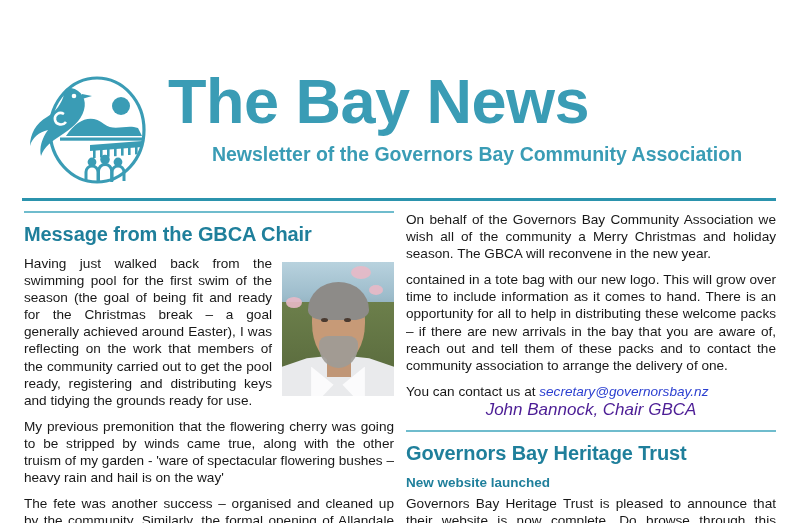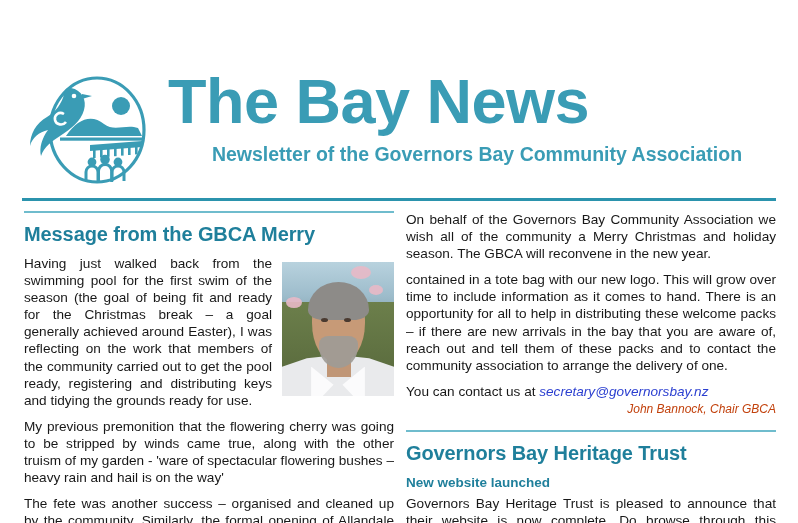--- a/index.html
+++ b/index.html
@@ -115,26 +115,26 @@
     font-size: 13.6px;
     line-height: 17.1px;
     text-align: justify;
     margin: 0 0 9px 0;
     color: #181818;
     hyphens: none;
   }
   p.body-text:last-child { margin-bottom: 0; }
 
   .signature {
-    font-size: 12px;
+    font-size: 17px;
     line-height: 17.1px;
     font-style: italic;
-    text-align: right;
+    text-align: center;
     margin: 1px 0 0 0;
-    color: #c2410c;
+    color: #4c1d95;
   }
   a.email-link {
     color: #2b3fd0;
     text-decoration: none;
     font-style: italic;
   }
 
   
   .chair-photo {
     float: right;
@@ -286,21 +286,21 @@
   </header>
 
   <div class="rule-thick"></div>
 
   <div class="columns">
 
     <div class="col col-left">
 
       <div class="col-rule"></div>
 
-      <h2 class="section-heading">Message from the GBCA Merry</h2>
+      <h2 class="section-heading">Message from the GBCA Chair</h2>
 
       <div class="chair-photo">
         <div class="sky"></div>
         <div class="hills"></div>
         <div class="foliage"></div>
         <div class="blossom1"></div>
         <div class="blossom2"></div>
         <div class="blossom3"></div>
         <div class="shirt"></div>
         <div class="neck"></div>

